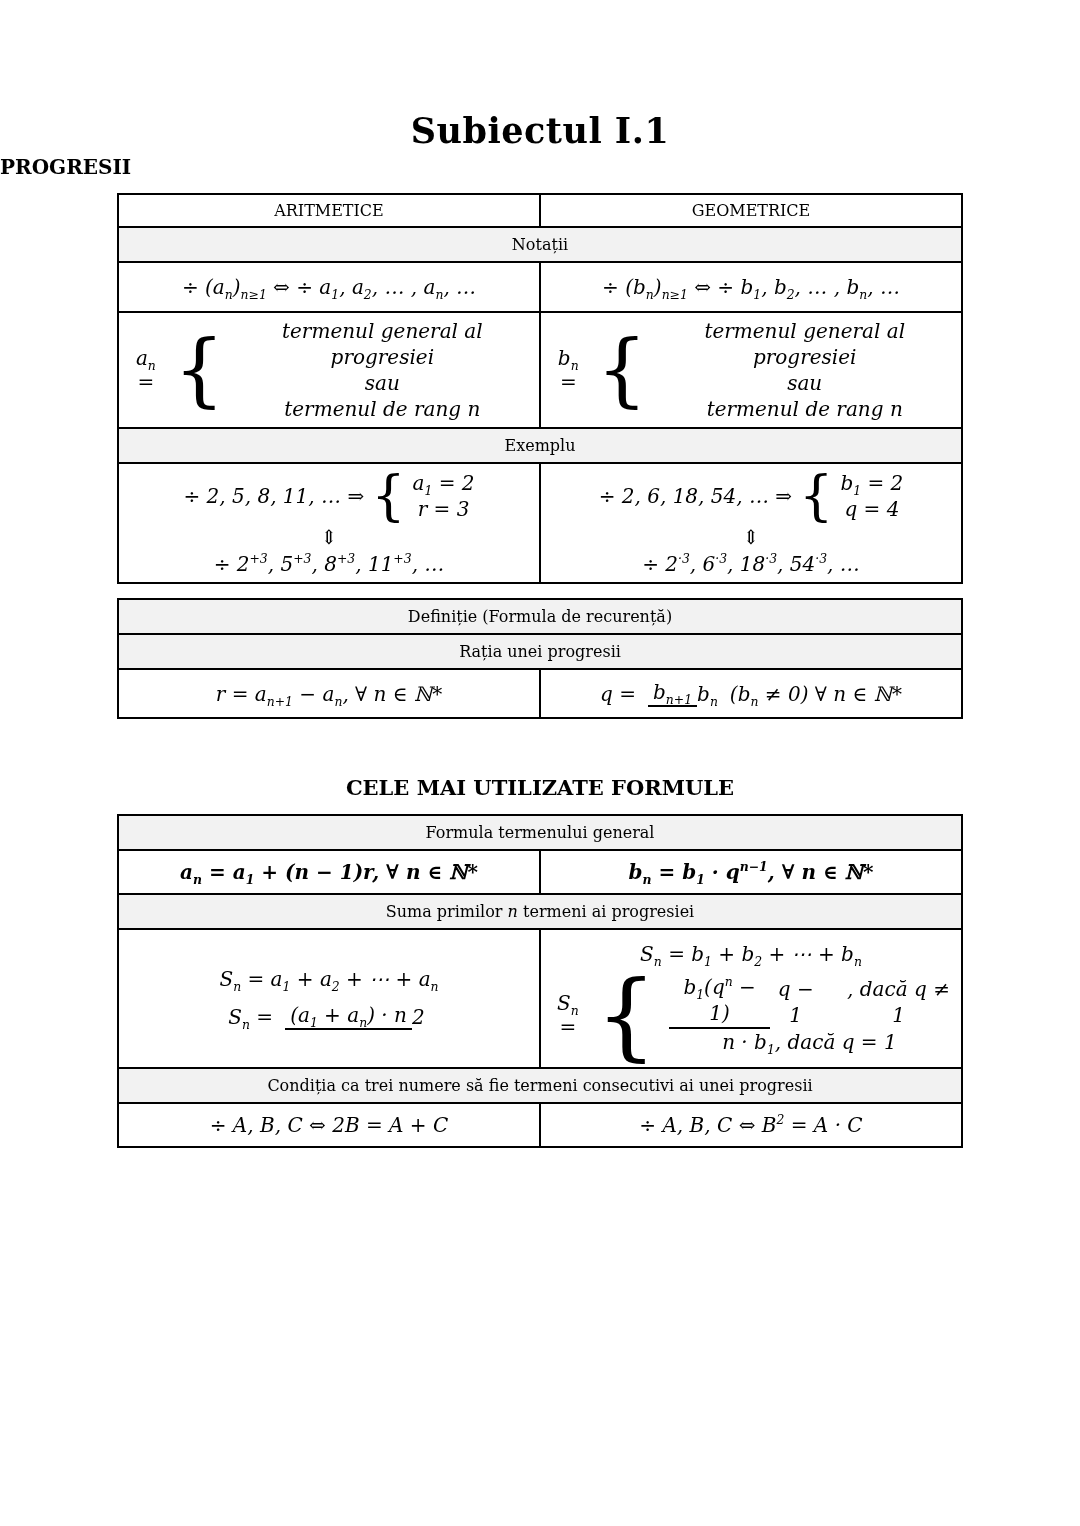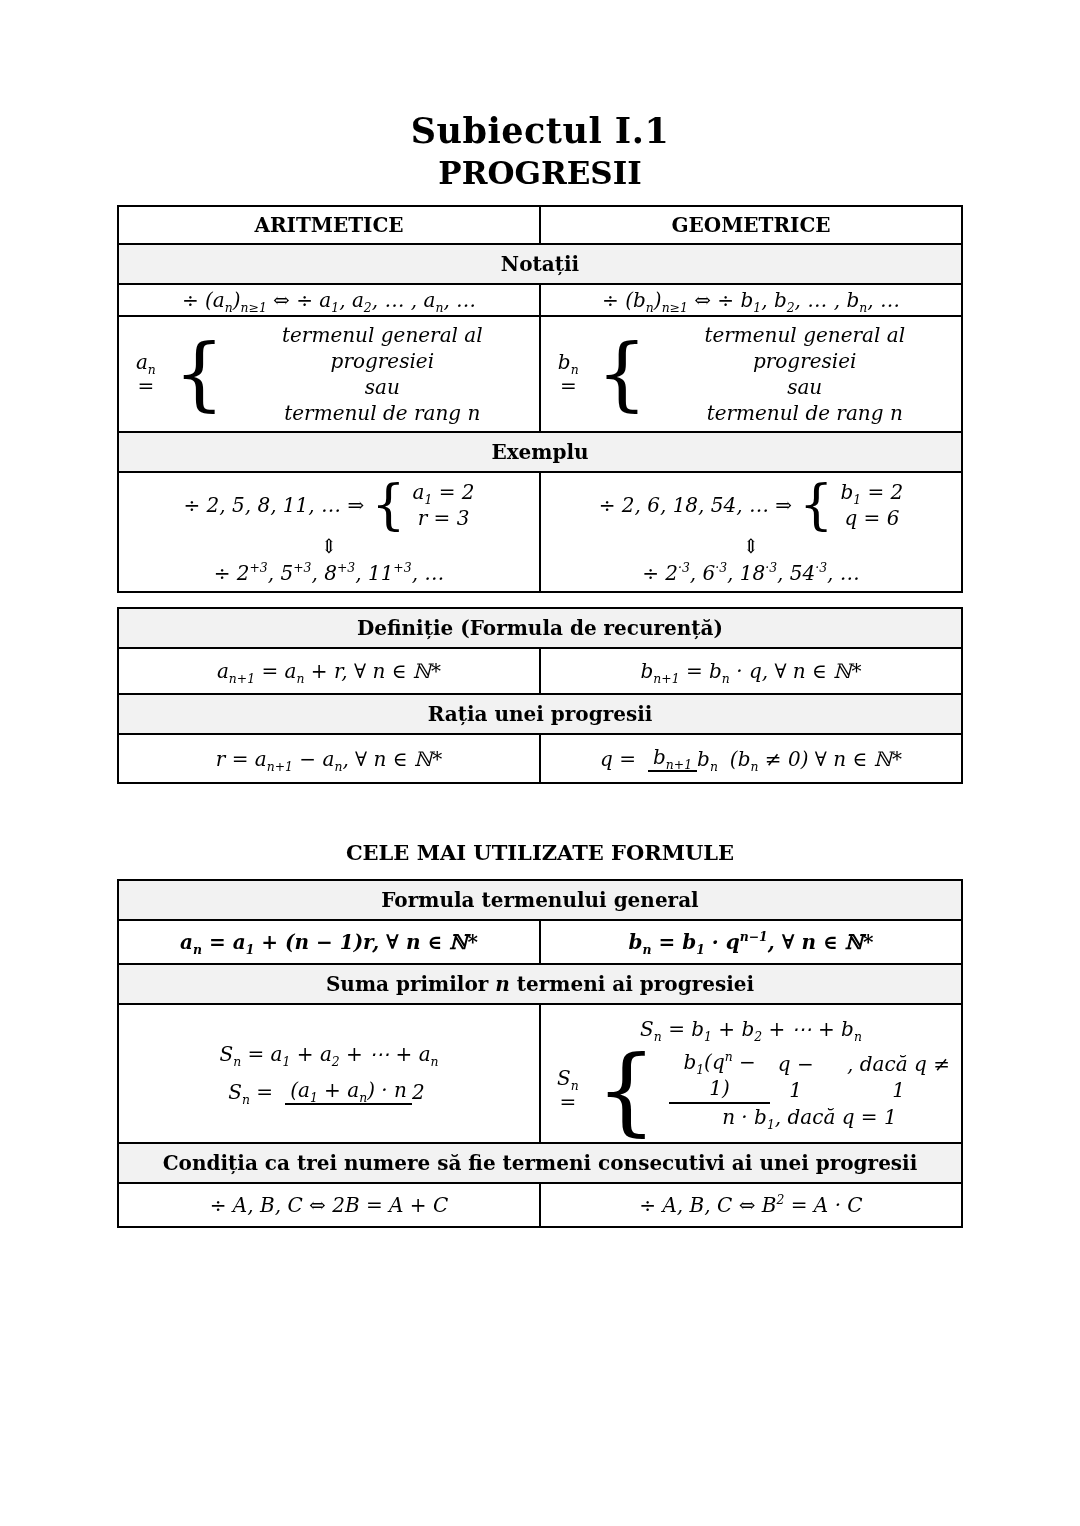--- a/index.html
+++ b/index.html
@@ -2,29 +2,29 @@
 <html><head>
 <meta charset="utf-8">
 <style>
   *{margin:0;padding:0;box-sizing:border-box}
   html,body{background:#ffffff}
   body{margin:0}
   .page{position:relative;width:1080px;height:1526px;margin:0 auto;background:#ffffff;color:#000;
         font-family:"DejaVu Serif","Liberation Serif",serif;overflow:hidden}
   .content{padding-top:110px}
   .doc-title{text-align:center;font-size:35px;font-weight:700;letter-spacing:.5px}
-  .doc-subtitle{text-align:center;font-size:31px;font-weight:700;margin-top:4px}
+  .doc-subtitle{font-size:20px;font-weight:700;margin-top:4px}
   table.tbl{width:846px;margin:14px auto 0;border-collapse:collapse;table-layout:fixed}
   .tbl td{border:2px solid #000;text-align:center;vertical-align:middle;padding:7px 2px}
-  td.hdr{font-weight:700;font-size:20px;font-style:normal}
+  td.hdr{font-weight:400;font-size:16px;font-style:normal}
   td.gray{background:#f2f2f2}
   td.math{font-style:italic;font-size:20px}
   td.bold{font-weight:700}
   .t1 tr.r-colhead td{padding:6px}
-  .t1 tr.r-notation td{padding:3px 6px}
+  .t1 tr.r-notation td{padding:12px 6px}
   .t1 tr.r-def td{padding:5px 6px}
   .t1 tr.r-example td{padding:6px}
   .t2{margin-top:32px}
   .t2 tr.r-form td{padding:10px 6px}
   .t3{margin-top:26px}
   .t3 tr.r-form td{padding:9px 22px}
   .t3 tr.r-sum td{padding:12px 6px}
   sub,sup{line-height:0;font-style:inherit}
   sub{font-size:.62em}
   sup{font-size:.62em}
@@ -104,38 +104,34 @@
             </div>
             <div class="updown">⇕</div>
             <div>÷ 2<sup>+3</sup>, 5<sup>+3</sup>, 8<sup>+3</sup>, 11<sup>+3</sup>, …</div>
           </td>
           <td class="math">
             <div class="grp">
               <span>÷ 2, 6, 18, 54, … ⇒</span>
               <span class="brace h2">{</span>
               <div class="stack">
                 <div>b<sub>1</sub> = 2</div>
-                <div>q = 6</div>
+                <div>q = 4</div>
               </div>
             </div>
             <div class="updown">⇕</div>
             <div>÷ 2<sup>·3</sup>, 6<sup>·3</sup>, 18<sup>·3</sup>, 54<sup>·3</sup>, …</div>
           </td>
         </tr>
       </tbody>
     </table>
 
     <table class="tbl t2">
       <tbody>
         <tr>
           <td colspan="2" class="hdr gray">Definiție (Formula de recurență)</td>
-        </tr>
-        <tr class="r-form">
-          <td class="math">a<sub>n+1</sub> = a<sub>n</sub> + r, ∀ n ∈ ℕ*</td>
-          <td class="math">b<sub>n+1</sub> = b<sub>n</sub> · q, ∀ n ∈ ℕ*</td>
         </tr>
         <tr>
           <td colspan="2" class="hdr gray">Rația unei progresii</td>
         </tr>
         <tr class="r-form">
           <td class="math">r = a<sub>n+1</sub> − a<sub>n</sub>, ∀ n ∈ ℕ*</td>
           <td class="math">
             <div class="grp">
               <span>q =</span>
               <span class="frac">

